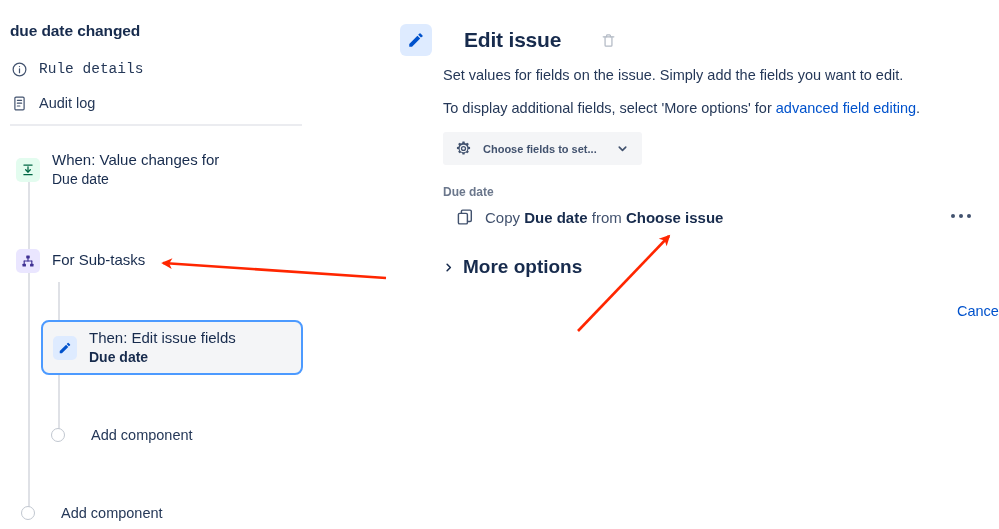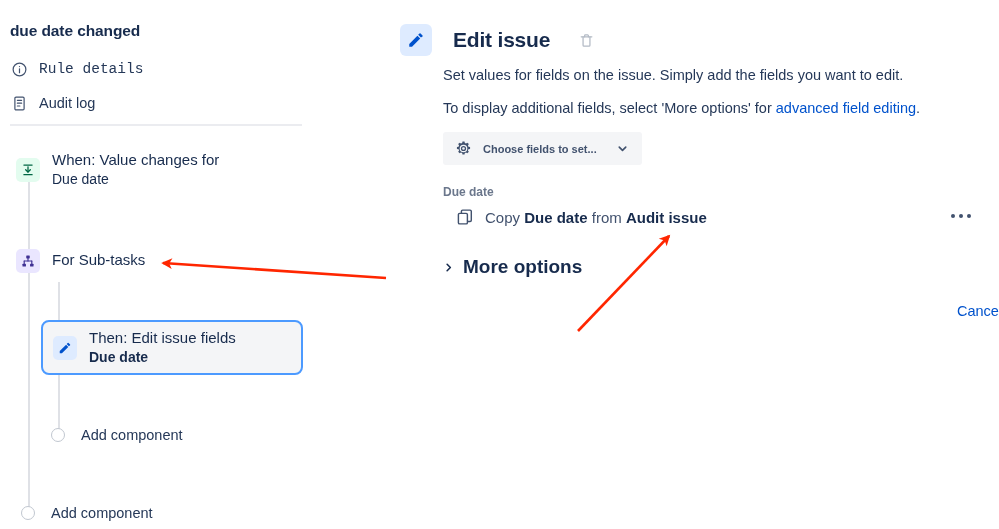--- a/index.html
+++ b/index.html
@@ -64,36 +64,36 @@
     width: 262px; height: 55px;
     background: #F4F5F7;
     border: 2px solid #4C9AFF;
     border-radius: 8px;
     display: flex; align-items: center; gap: 12px;
     padding-left: 10px;
     cursor: pointer;
   }
 
   .add-component {
-    position: absolute; display: flex; align-items: center; gap: 16px;
+    position: absolute; display: flex; align-items: center; gap: 26px;
     font-size: 14.5px; color: #253858; cursor: pointer;
   }
   .add-dot {
     width: 14px; height: 14px; border-radius: 50%;
     border: 1.5px solid #C1C7D0; background: #ffffff; flex: none;
   }
   #add-nested { left: 51px; top: 427px; }
   #add-root   { left: 21px; top: 505px; }
 
   
   #right-panel { position: absolute; left: 390px; top: 0; width: 609px; height: 529px; }
 
   #edit-issue-header {
     position: absolute; left: 10px; top: 24px;
-    display: flex; align-items: center; gap: 21px;
+    display: flex; align-items: center; gap: 32px;
   }
   #edit-issue-badge {
     width: 32px; height: 32px; border-radius: 6px; background: #DEEBFF;
     display: flex; align-items: center; justify-content: center; flex: none;
   }
   #edit-issue-title {
     font-size: 21px; font-weight: bold; color: #172B4D; letter-spacing: -0.2px;
   }
   #delete-rule-icon { margin-left: 8px; display: inline-flex; cursor: pointer; }
 
@@ -279,21 +279,21 @@
 
     <div id="due-date-field-label">Due date</div>
 
     <div id="copy-row">
       <span style="display:inline-flex;">
         <svg width="18" height="18" viewBox="0 0 24 24" fill="none" stroke="#42526E" stroke-width="1.9">
           <rect x="3.2" y="7.2" width="12" height="14" rx="1.6"></rect>
           <path d="M7.2 7.2V4.4A1.6 1.6 0 0 1 8.8 2.8h10A1.6 1.6 0 0 1 20.4 4.4v12a1.6 1.6 0 0 1-1.6 1.6h-3.6"></path>
         </svg>
       </span>
-      <span><span>Copy </span><b>Due date</b><span> from </span><b>Audit issue</b></span>
+      <span><span>Copy </span><b>Due date</b><span> from </span><b>Choose issue</b></span>
     </div>
 
     <div id="field-more-menu">
       <span class="menu-dot"></span>
       <span class="menu-dot"></span>
       <span class="menu-dot"></span>
     </div>
 
     <div id="more-options-toggle">
       <span style="display:inline-flex;">

